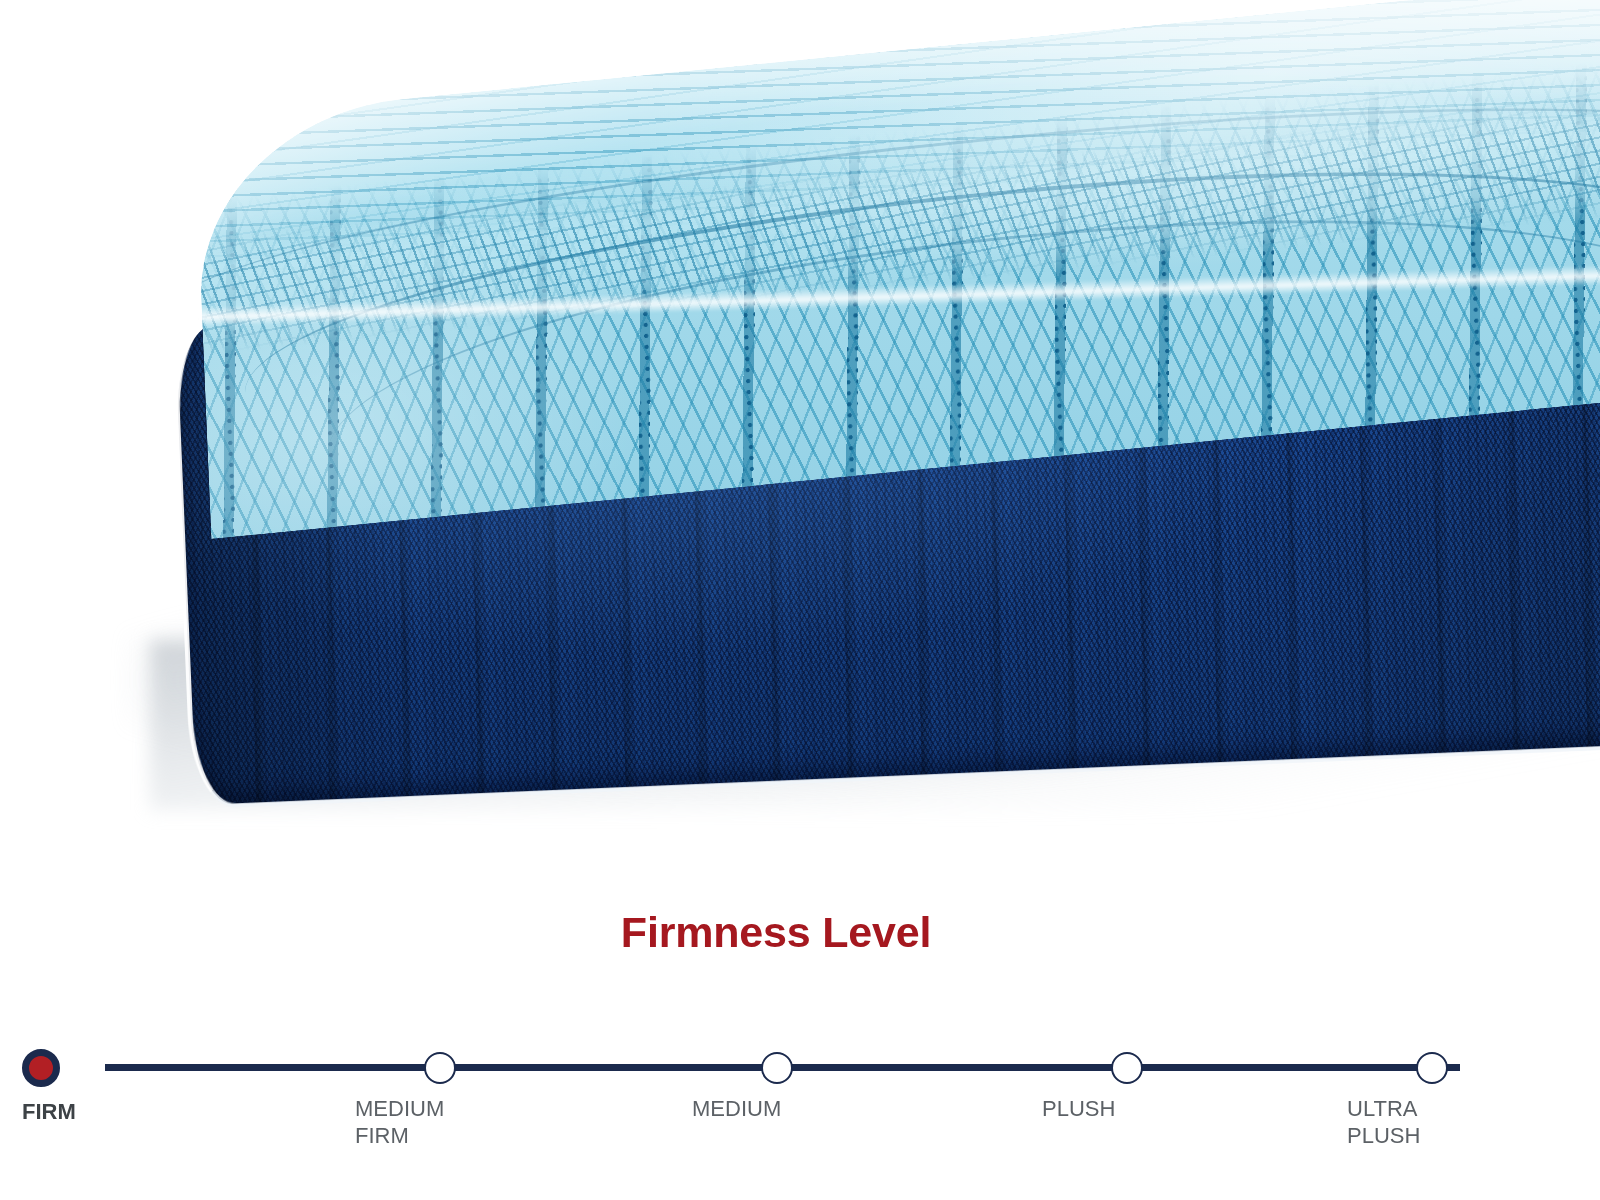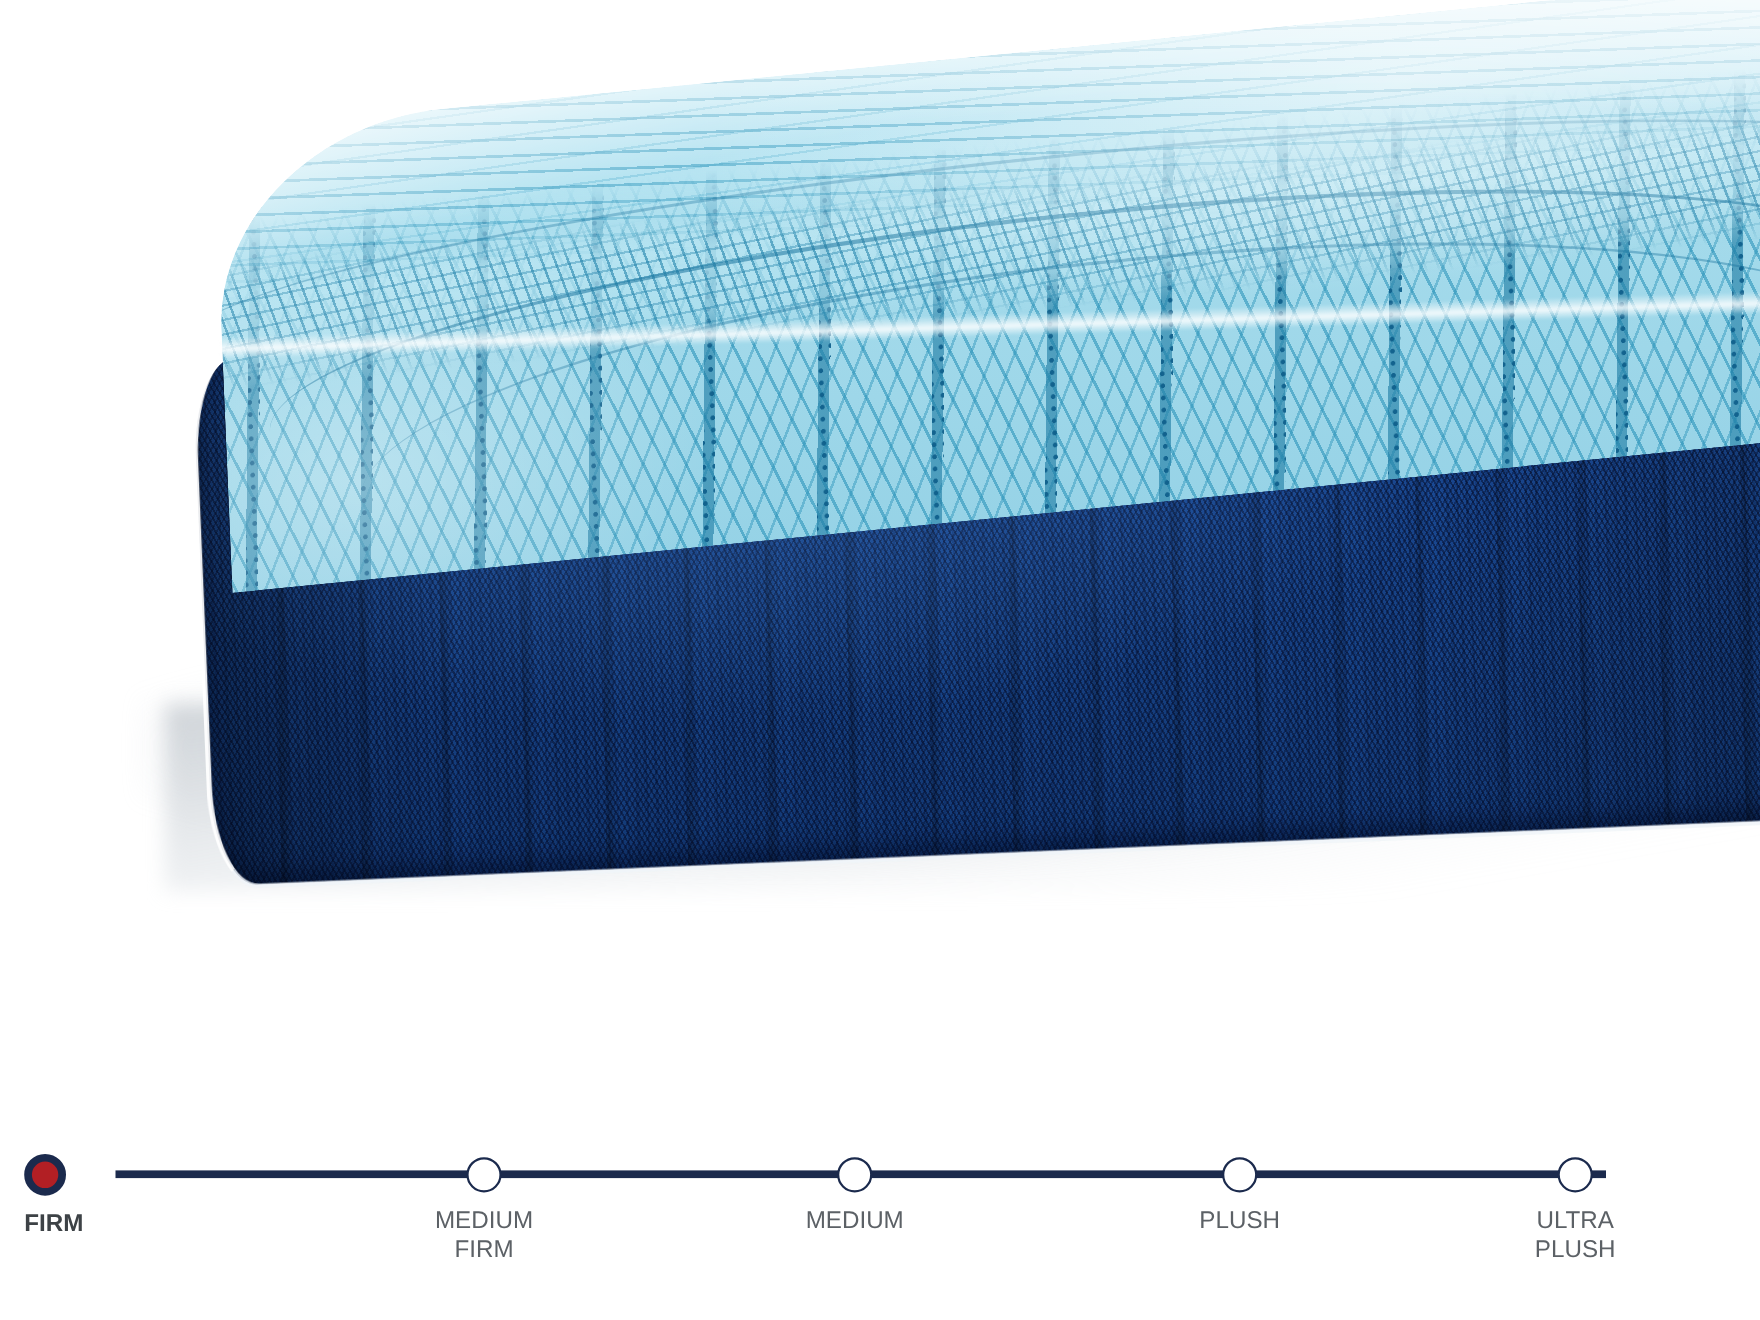--- a/index.html
+++ b/index.html
@@ -278,21 +278,20 @@
     top: 54px;
     width: 1355px;
     height: 7px;
     background: #1b2a4d;
   }
   .stop {
     position: absolute;
     top: 0;
     width: 170px;
     margin-left: -85px;
-    text-align: center;
   }
   .stop-dot {
     width: 32px;
     height: 32px;
     margin: 42px auto 0;
     box-sizing: border-box;
     border-radius: 50%;
     background: #ffffff;
     border: 2.5px solid #1b2a4d;
     position: relative;
@@ -349,20 +348,21 @@
 
         <div class="top-sheen"></div>
       </div>
 
       <div class="piping-top"></div>
     </div>
   </div>
 
   <div class="firmness-section">
 
+    <div class="firmness-title">Firmness Level</div>
 
     <div class="scale">
       <div class="scale-track"></div>
 
       <div class="stop first selected" style="left:105px;">
         <div class="stop-dot"></div>
         <div class="stop-label">FIRM</div>
       </div>
 
       <div class="stop" style="left:440px;">

